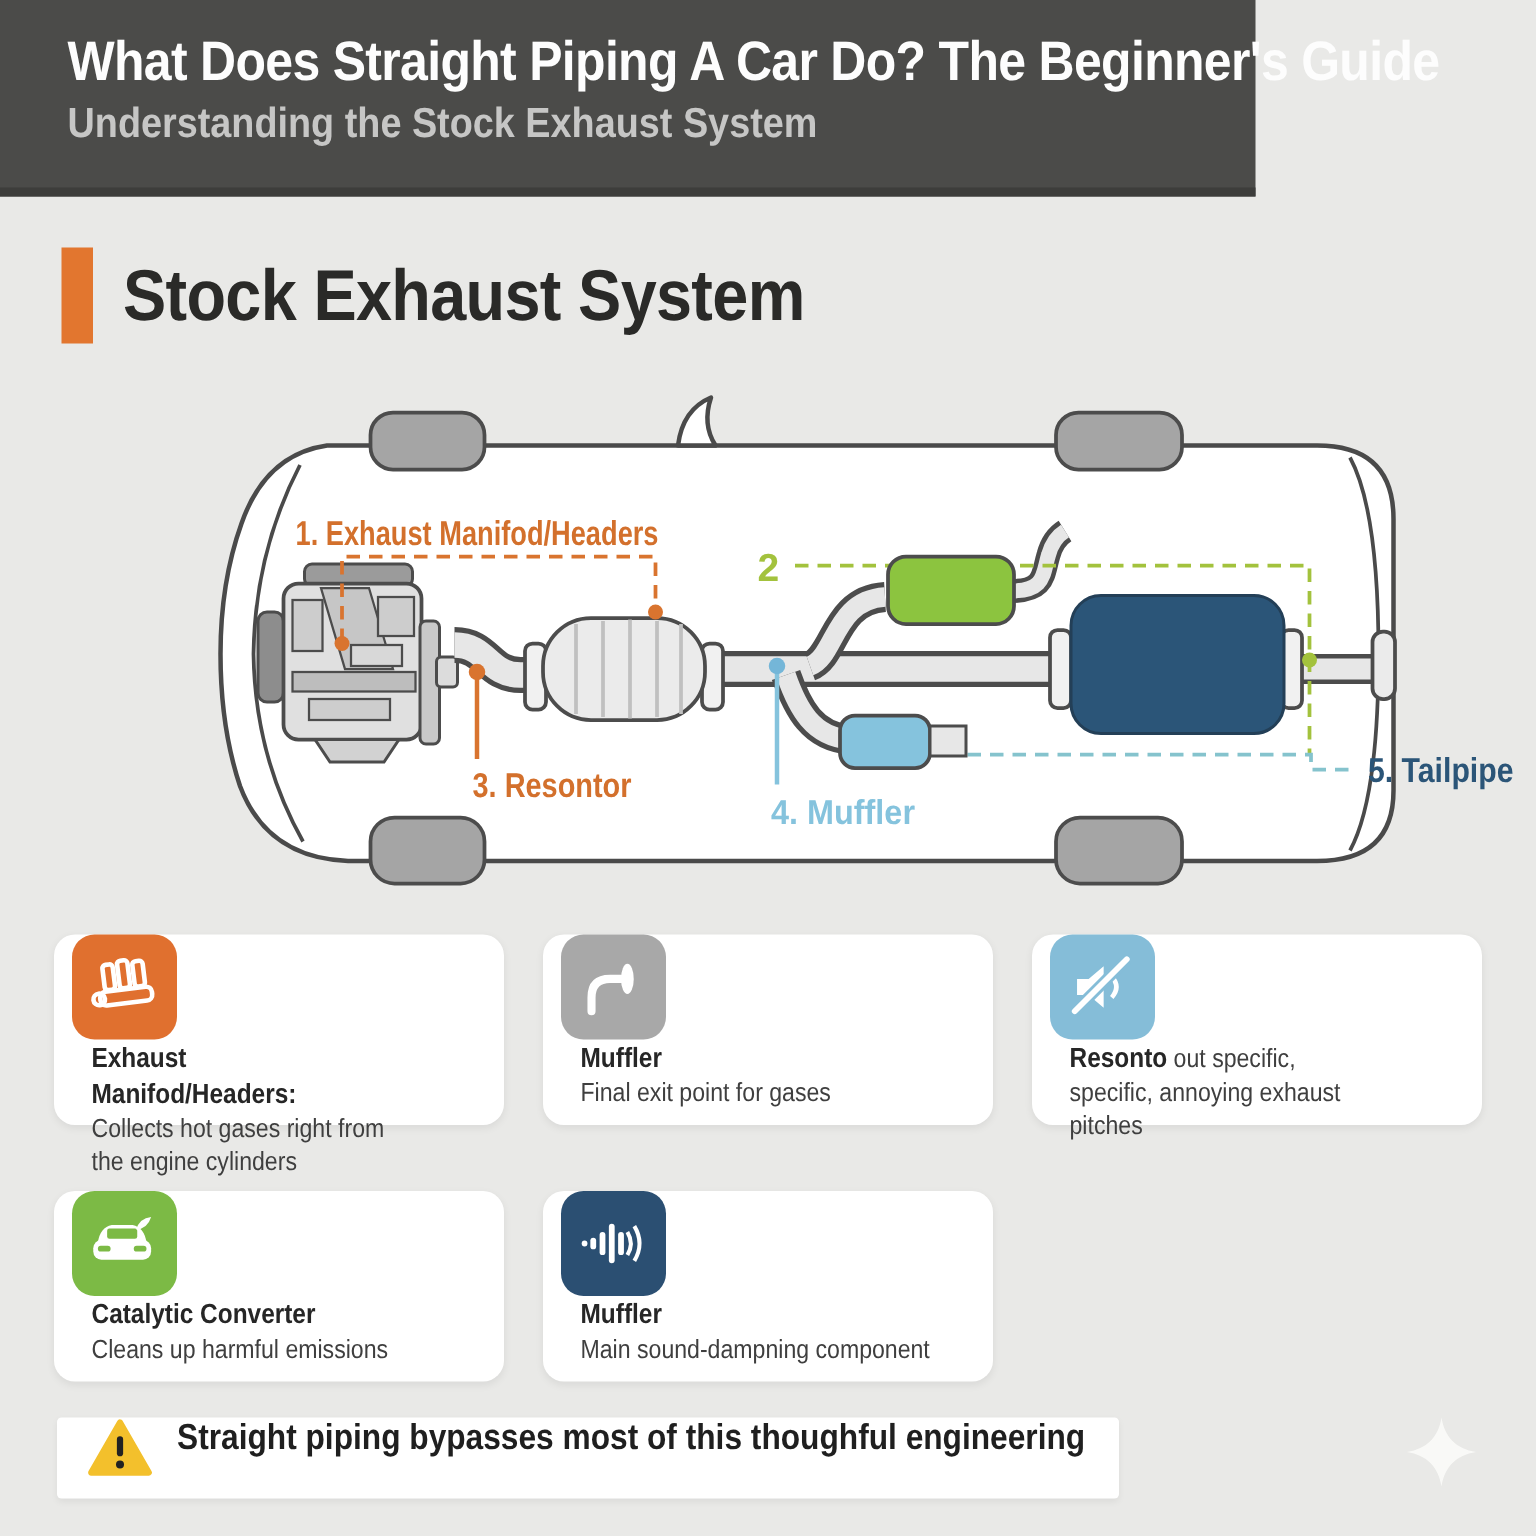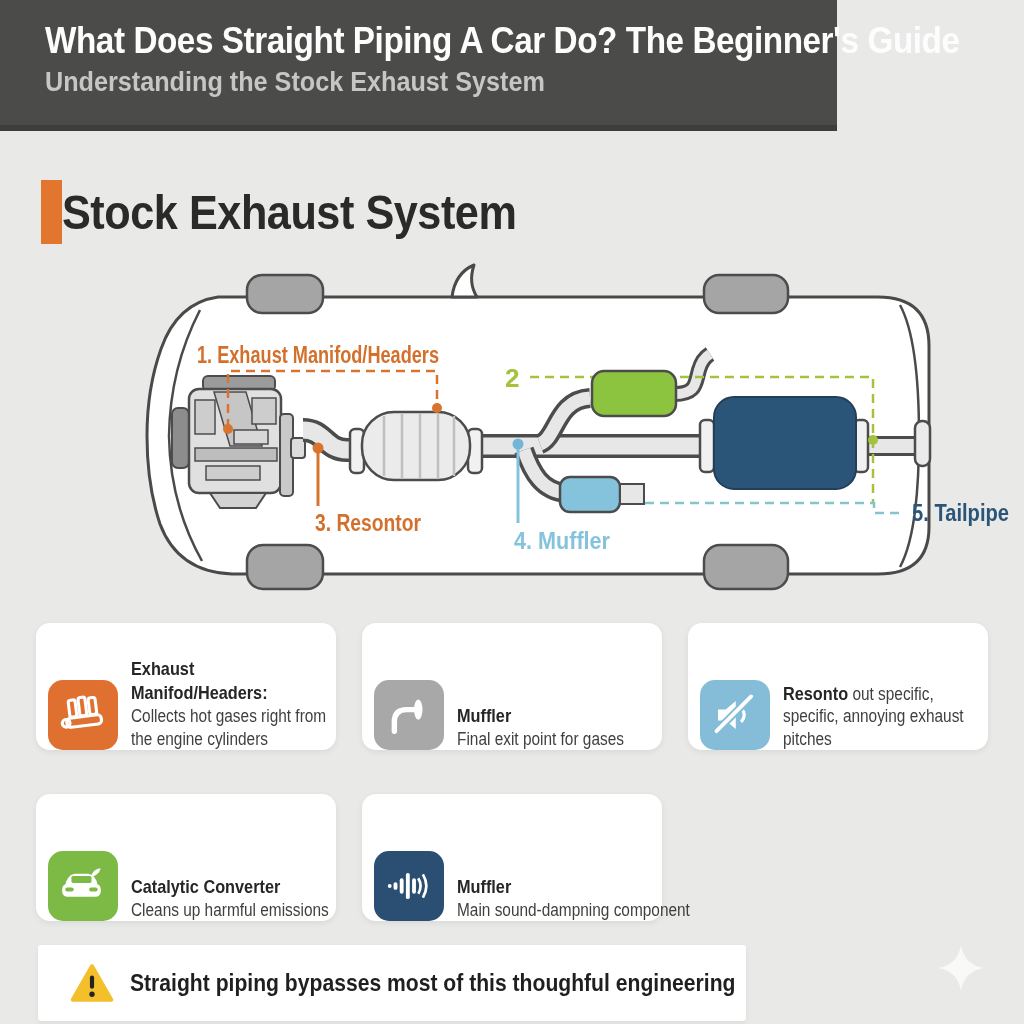--- a/index.html
+++ b/index.html
@@ -19,61 +19,61 @@
     white-space:nowrap; letter-spacing:-0.5px;
     display:inline-block; transform:scaleX(0.9); transform-origin:0 50%;
   }
   .header p {
     margin:4px 0 0 45px; color:#c6c6c5; font-size:28px; font-weight:bold;
     white-space:nowrap; display:inline-block;
     transform:scaleX(0.9); transform-origin:0 50%;
   }
   
   .section-head {
-    position:absolute; top:180px; left:41px;
-    display:flex; align-items:center; text-align:right;
+    position:absolute; top:165px; left:41px;
+    display:flex; align-items:center; gap:20px;text-align:right;
   }
   .accent-bar { width:21px; height:64px; background:#e2762f; }
   .section-head h2 {
     margin:0; font-size:48px; font-weight:bold; color:#2a2a28;
     white-space:nowrap; display:inline-block;
     transform:scaleX(0.9); transform-origin:0 50%; letter-spacing:-0.5px;
   }
   
   .diagram { position:absolute; top:250px; left:0; }
   .diagram text { font-family:"Liberation Sans", sans-serif; font-weight:bold; }
   
   .cards {
     position:absolute; top:623px; left:36px; width:952px;
     display:grid; grid-template-columns:repeat(3,300px);
     column-gap:26px; row-gap:44px;
   }
   .card {
     background:#ffffff; border-radius:14px; height:127px;
     box-shadow:0 2px 6px rgba(0,0,0,0.07);
-    display:flex; align-items:flex-end; padding:0 0 0 12px; box-sizing:border-box;
+    display:flex; align-items:flex-start; padding:0 0 0 12px; box-sizing:border-box;flex-direction:column;
   }
   .card-icon {
     flex:none; width:70px; height:70px; border-radius:15px;
     display:flex; align-items:center; justify-content:center;
   }
   .card-text {
     flex:none; width:228px; margin-left:13px;
     transform:scaleX(0.88); transform-origin:0 50%;
   }
   .card-title { font-size:18.5px; font-weight:bold; color:#262626; line-height:1.3; }
   .card-body  { font-size:17.5px; color:#3f3f3f; line-height:1.28; }
   .card-line  { margin:0; font-size:17.5px; color:#3f3f3f; line-height:1.28; }
   .card-line b { font-size:18.5px; color:#262626; }
   .nowrap { white-space:nowrap; }
   
   .warning-bar {
-    position:absolute; top:945px; left:38px; width:708px; height:76px;
+    position:absolute; top:945px; left:38px; width:708px; height:54px;
     background:#ffffff; border-radius:3px; box-shadow:0 2px 5px rgba(0,0,0,0.06);
-    display:flex; align-items:center; padding-left:32px; box-sizing:border-box; gap:16px;
+    display:flex; align-items:flex-start; padding-left:20px; box-sizing:border-box; gap:16px;
   }
   .warning-text {
     font-size:24px; font-weight:bold; color:#1f1f1f; white-space:nowrap;
     display:inline-block; transform:scaleX(0.88); transform-origin:0 50%;
   }
   .sparkle { position:absolute; top:942px; left:938px; }
 </style>
 </head>
 <body>
 

